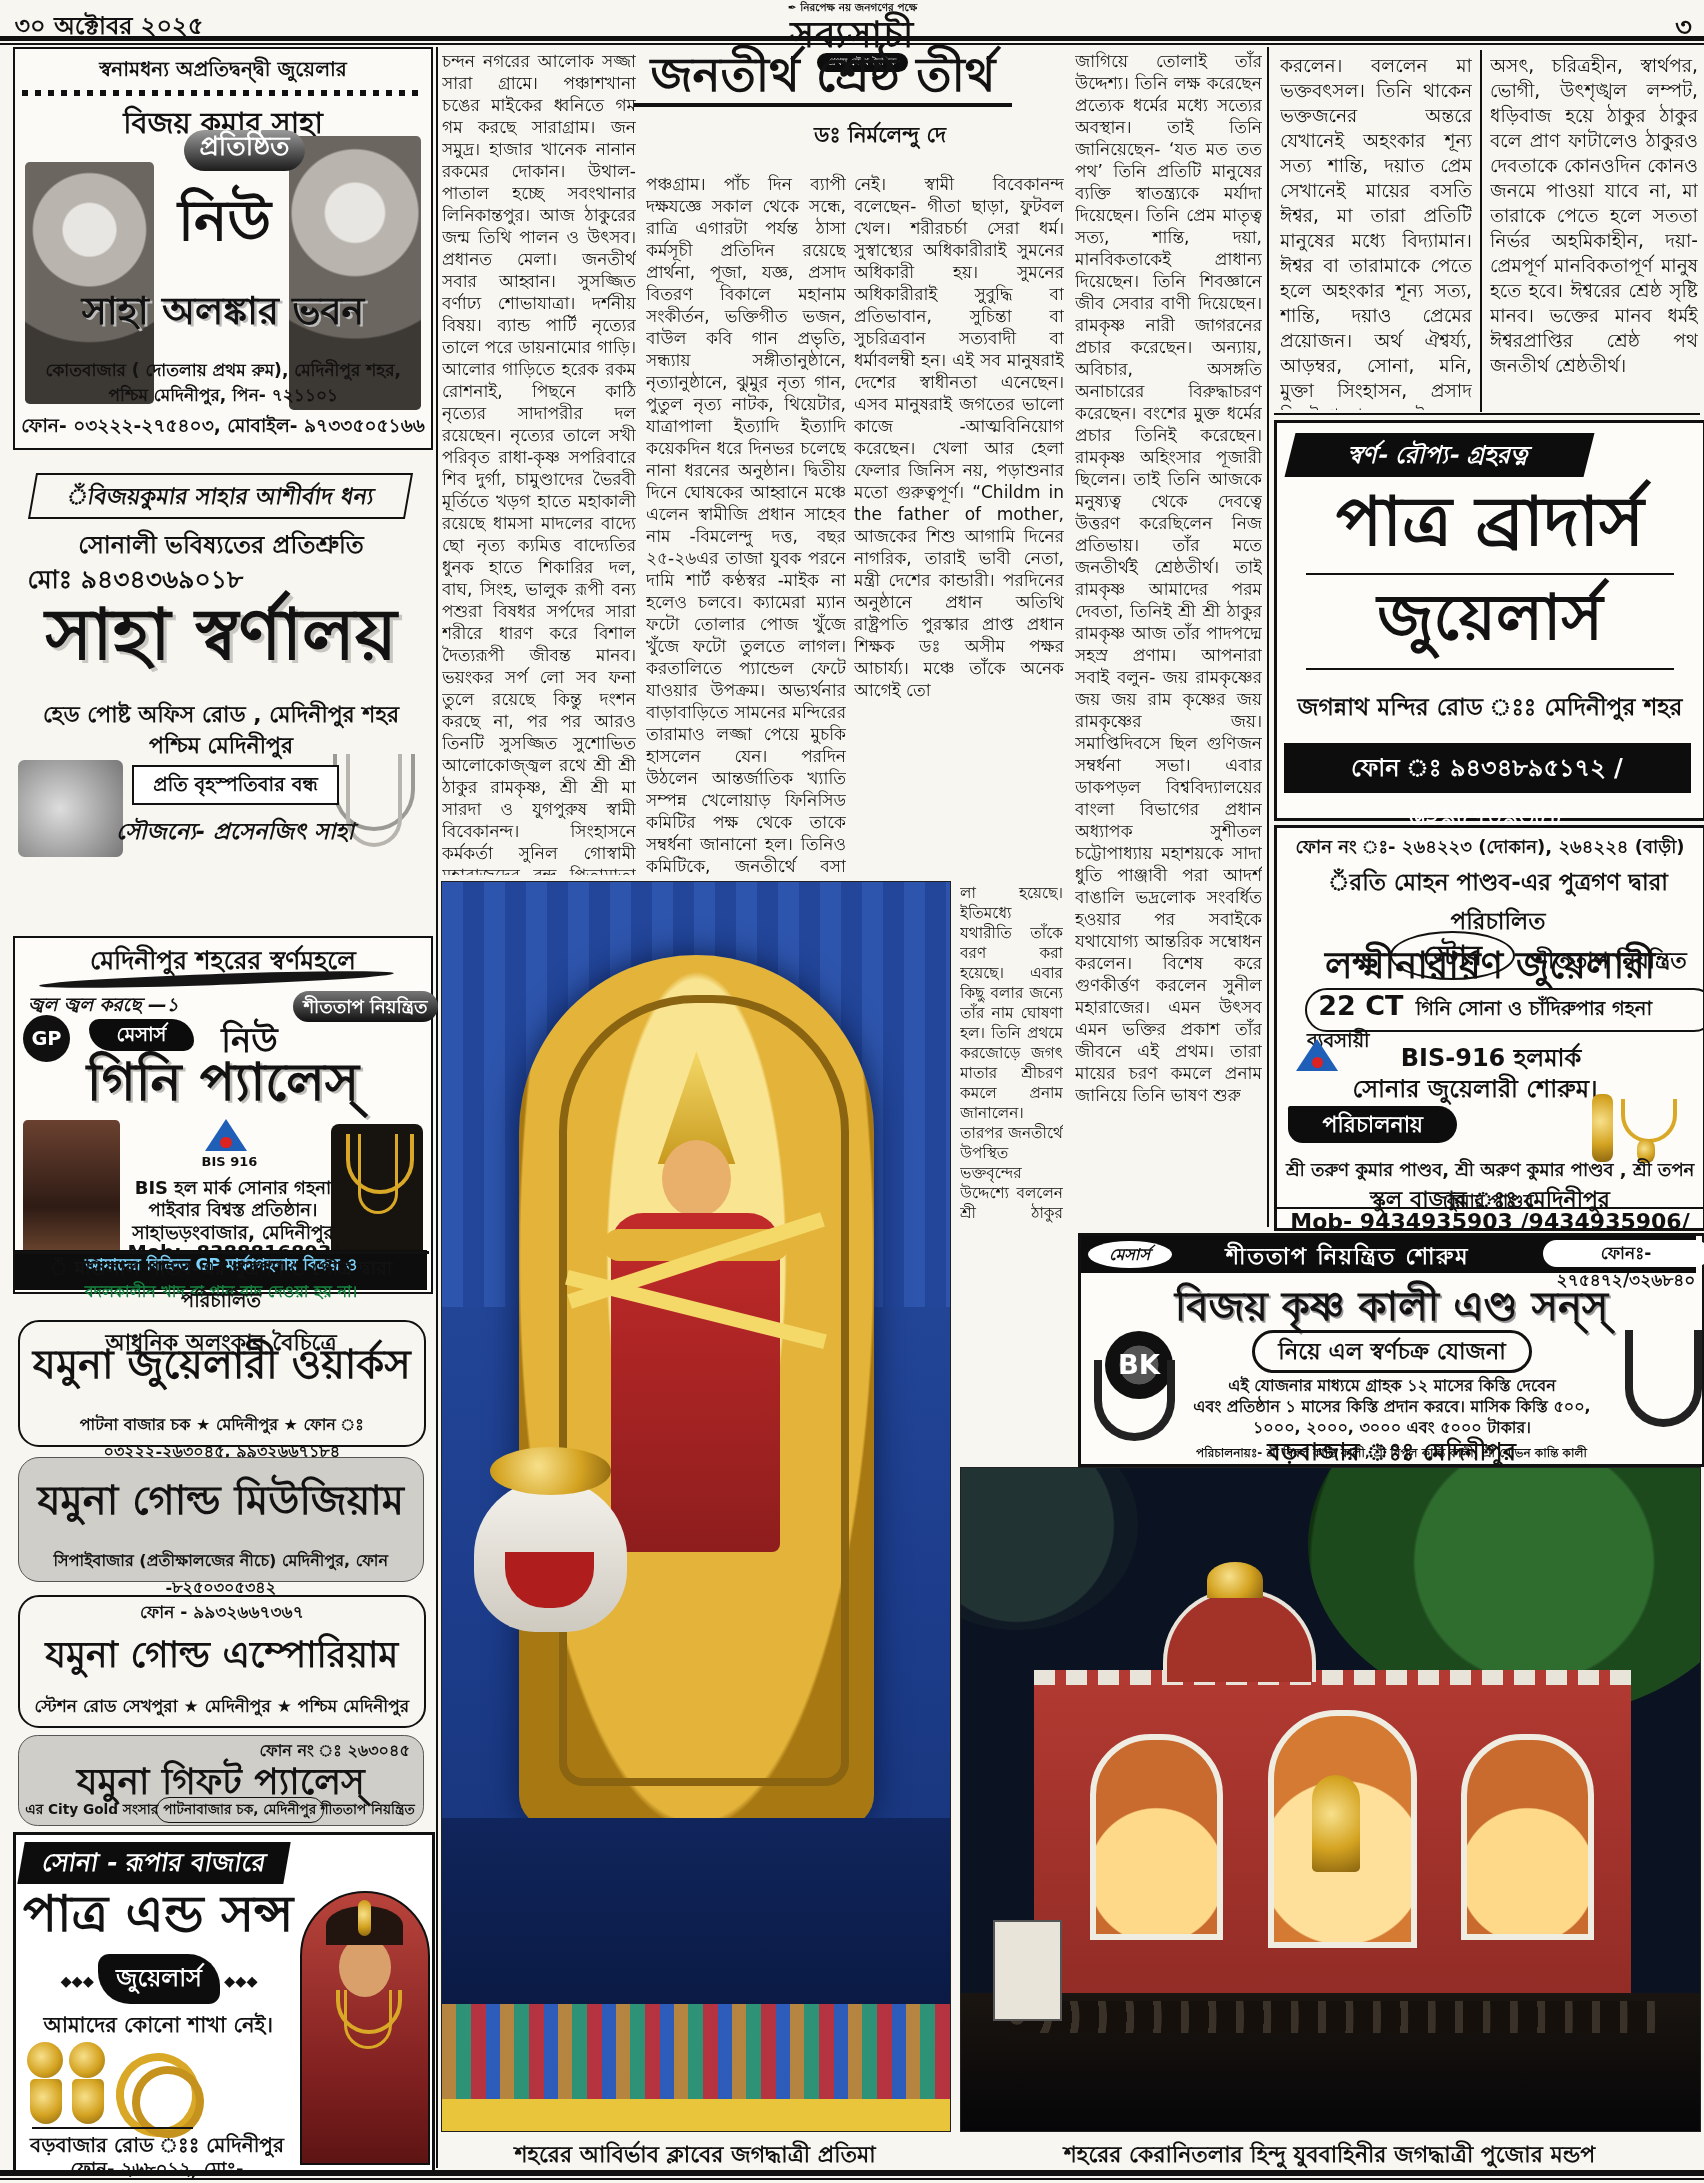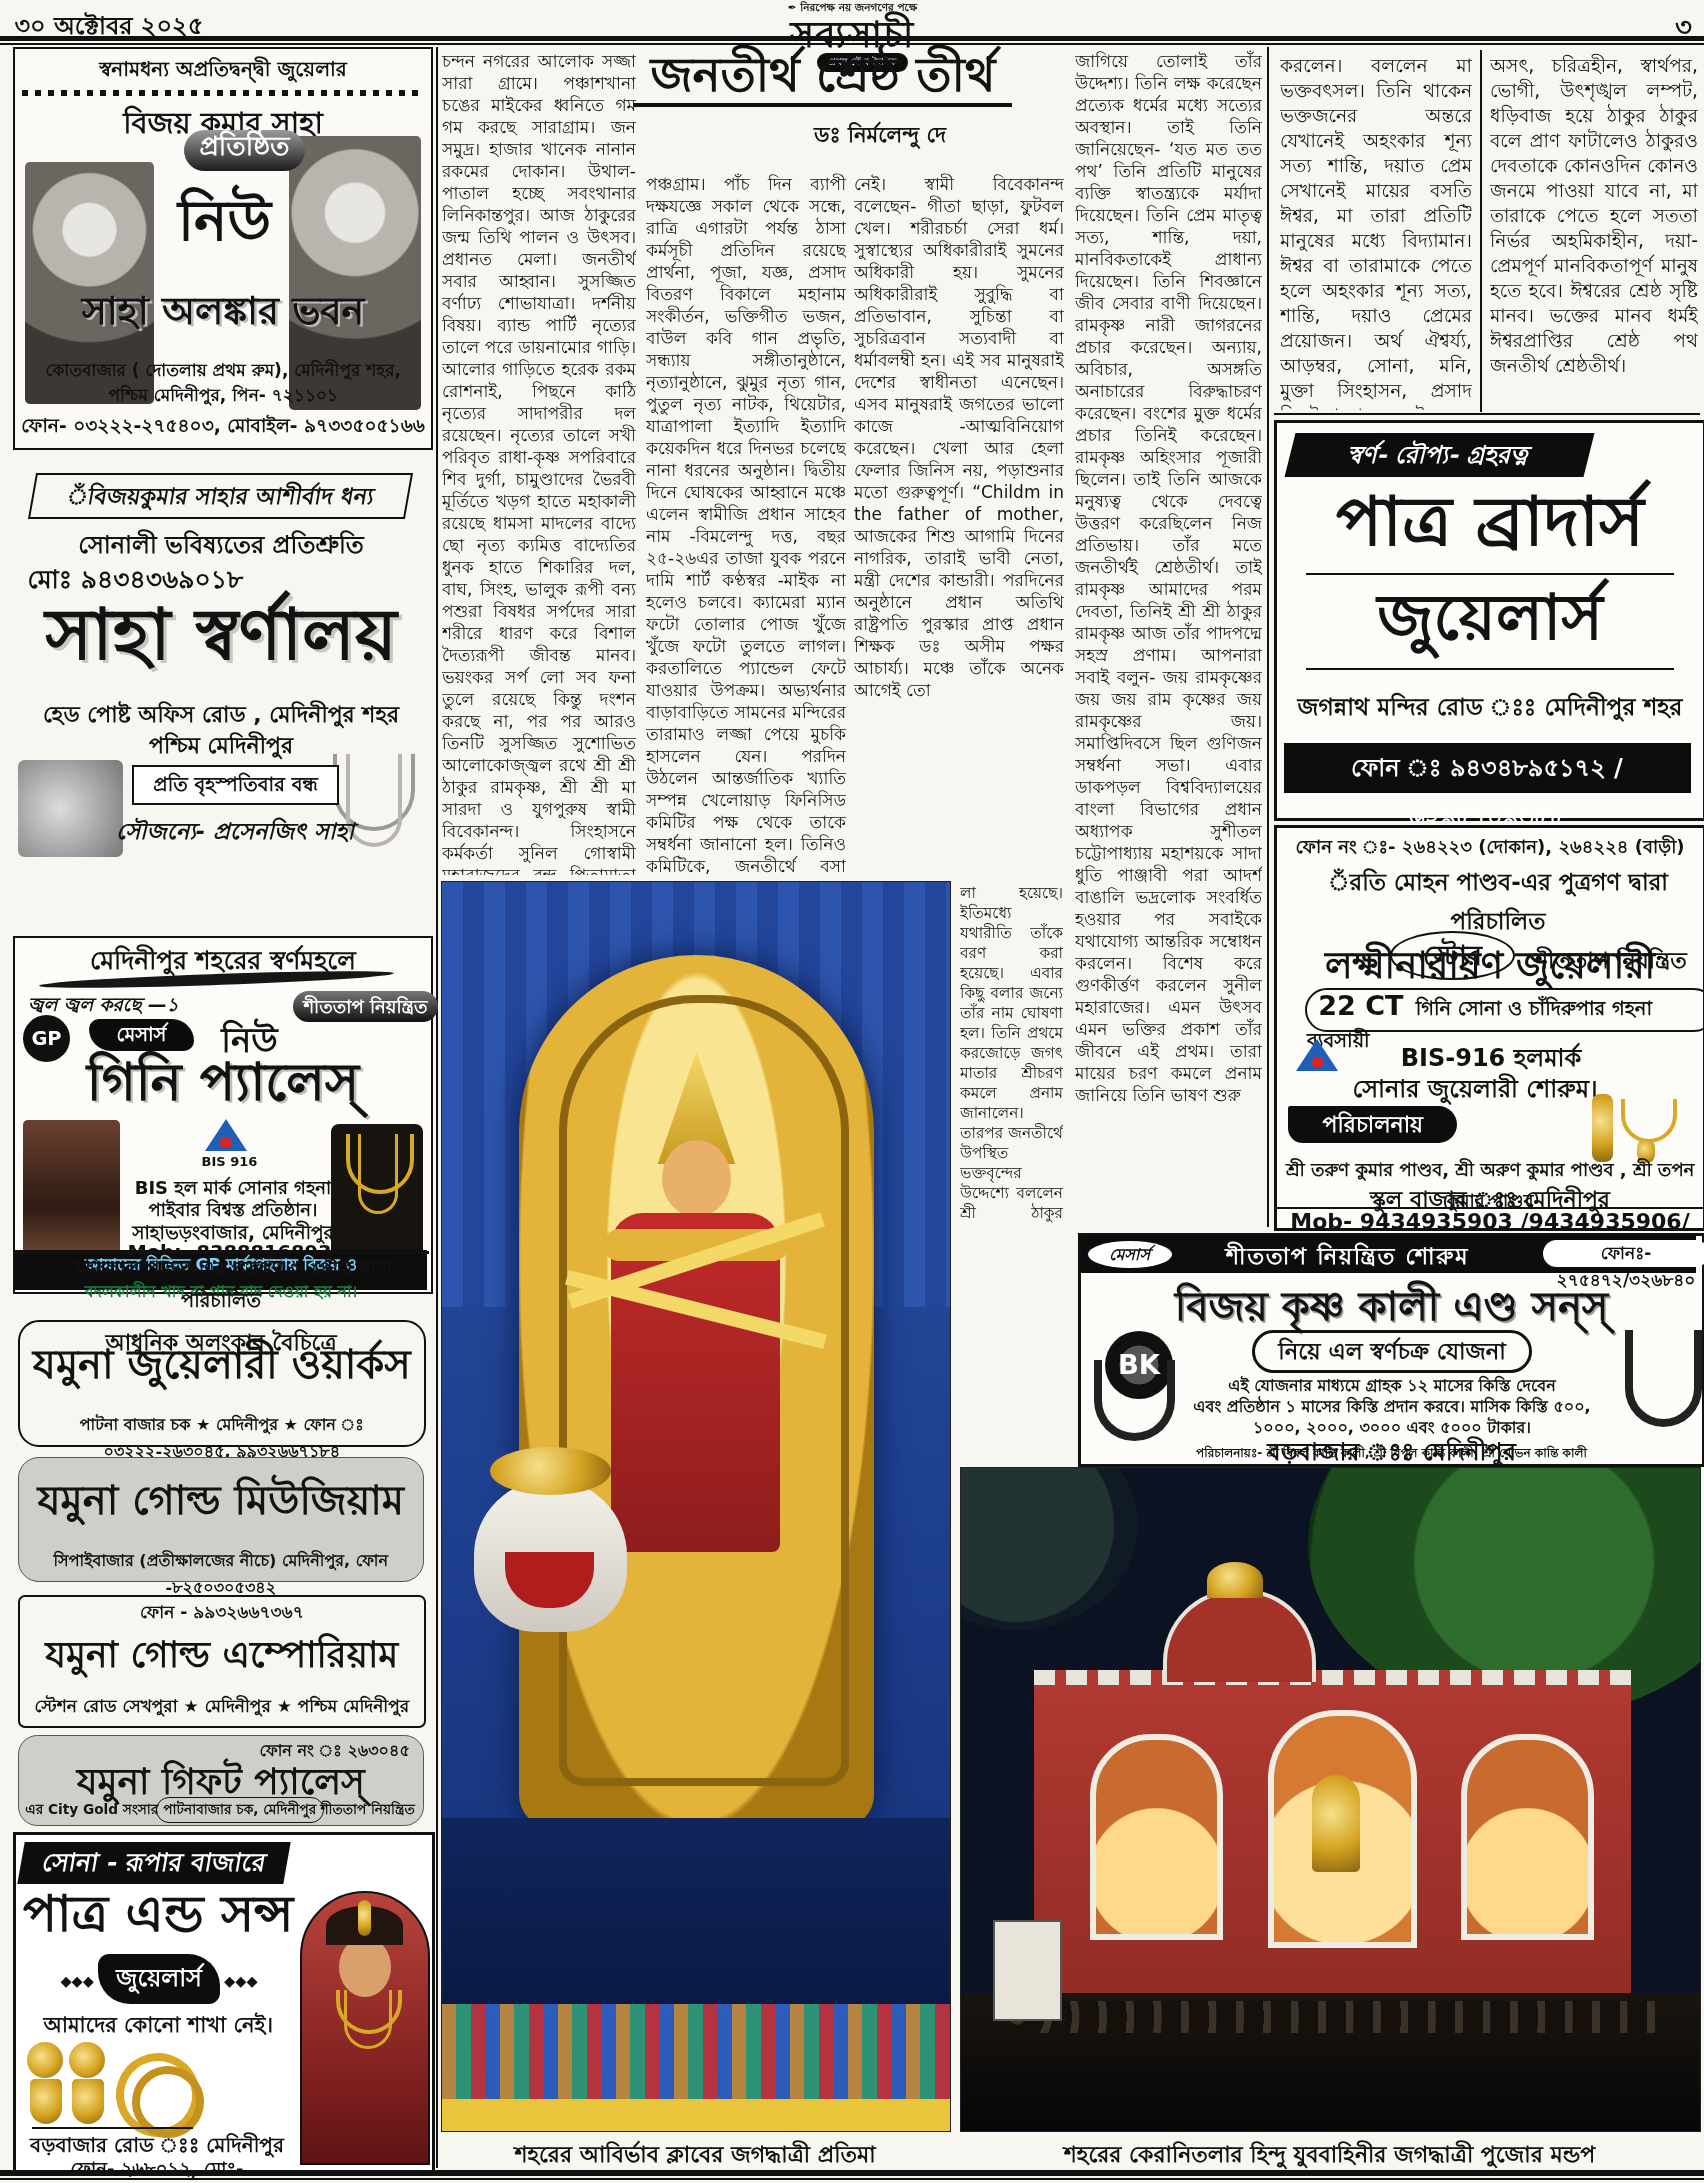--- a/index.html
+++ b/index.html
@@ -113,21 +113,21 @@
     <div class="c b" style="font-size:19.4px;">ঁ মতিলাল পান্ডব-এর পুত্রগণ ও পৌত্র দ্বারা পরিচালিত</div>
     <div class="c b" style="font-size:22px;margin-top:6.5px;">আধুনিক অলংকার বৈচিত্রে</div>
     <div class="abs box3" style="left:4.8px;top:66px;width:404px;height:123px;border-radius:21px;">
       <div class="c b" style="font-size:40px;margin-top:11.3px;">যমুনা জুয়েলারী ওয়ার্কস</div>
       <div class="c b" style="font-size:16px;margin-top:11.3px;">পাটনা বাজার চক ★ মেদিনীপুর ★   ফোন ঃ ০৩২২২-২৬৩০৪৫, ৯৯৩২৬৬৭১৮৪</div>
     </div>
     <div class="abs graybox" style="left:4.8px;top:203px;width:404px;height:123px;border-radius:21px;border:1.6px solid #555;">
       <div class="c b" style="font-size:40px;margin-top:11.3px;">যমুনা গোল্ড মিউজিয়াম</div>
       <div class="c b" style="font-size:16px;margin-top:11.3px;">সিপাইবাজার (প্রতীক্ষালজের নীচে) মেদিনীপুর, ফোন -৮২৫০৩০৫৩৪২</div>
     </div>
-    <div class="abs box3" style="left:4.8px;top:341px;width:404px;height:129px;border-radius:7px;">
+    <div class="abs box3" style="left:4.8px;top:341px;width:404px;height:129px;border-radius:21px;">
       <div class="c b" style="font-size:17px;margin-top:1.6px;">ফোন - ৯৯৩২৬৬৭৩৬৭</div>
       <div class="c b" style="font-size:36px;">যমুনা গোল্ড এম্পোরিয়াম</div>
       <div class="c b" style="font-size:17px;margin-top:6.5px;">স্টেশন রোড সেখপুরা ★ মেদিনীপুর ★ পশ্চিম মেদিনীপুর</div>
     </div>
     <div class="abs graybox" style="left:4.8px;top:481px;width:404px;height:89px;border-radius:19.4px;border:1.6px solid #555;">
       <div class="abs b" style="right:13px;top:1.6px;font-size:16px;">ফোন নং ঃ ২৬৩০৪৫</div>
       <div class="c b" style="font-size:36px;margin-top:18px;">যমুনা গিফট প্যালেস্</div>
       <div class="abs b" style="left:6.5px;bottom:3.2px;font-size:13.7px;">এর City Gold সংসার</div>
       <div class="abs b" style="left:137px;bottom:1.6px;font-size:13.7px;border:1.6px solid #111;border-radius:13px;padding:0 6.5px;">পাটনাবাজার চক, মেদিনীপুর</div>
       <div class="abs b" style="right:8px;bottom:3.2px;font-size:13.7px;">শীততাপ নিয়ন্ত্রিত</div>

